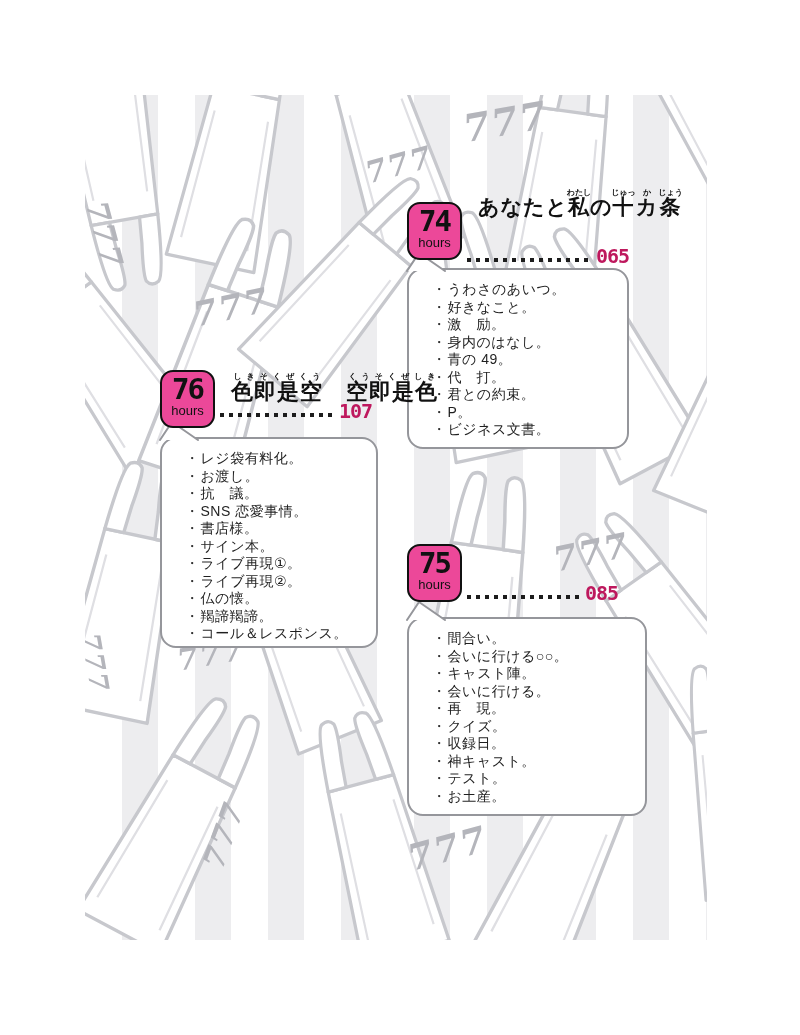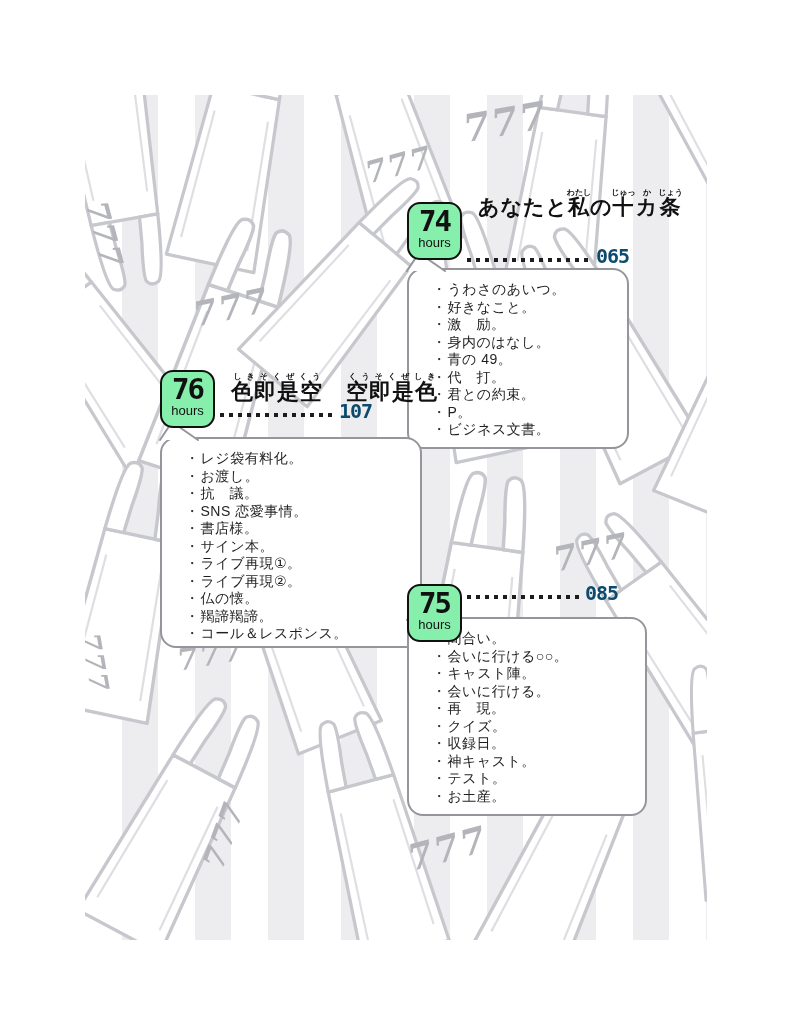--- a/index.html
+++ b/index.html
@@ -7,37 +7,37 @@
         font-family:"Liberation Sans","DejaVu Sans",sans-serif;color:#1b1b1b;}
 
   
   #pattern{position:absolute;left:85px;top:95px;width:622px;height:845px;overflow:hidden;
            background:repeating-linear-gradient(90deg,#ffffff 0 37px,#ededef 37px 73px);}
   .bag{position:absolute;}
   .brand{position:absolute;font-family:"DejaVu Serif",serif;font-style:italic;font-weight:bold;
          color:#b4b5bb;letter-spacing:2px;white-space:nowrap;line-height:1;}
 
   
-  .badge{position:absolute;width:55px;height:58px;background:#86efac;border:2.5px solid #111;
+  .badge{position:absolute;width:55px;height:58px;background:#ec4899;border:2.5px solid #111;
          border-radius:13px;text-align:center;z-index:12;box-sizing:border-box;}
   .badge-num{font-family:"DejaVu Sans Mono","Liberation Mono",monospace;font-weight:bold;
              font-size:29px;line-height:30px;margin-top:2px;letter-spacing:-2px;color:#111;}
   .badge-unit{font-size:13px;line-height:14px;margin-top:0;color:#111;}
 
   .sec-title{position:absolute;z-index:12;font-weight:bold;color:#111;white-space:nowrap;
              font-size:21px;letter-spacing:1px;}
   .sec-title ruby{ruby-position:over;}
   .sec-title rt{font-size:8px;font-weight:bold;letter-spacing:0;}
   .title-line{line-height:26px;}
 
   .leader{position:absolute;z-index:12;display:flex;align-items:flex-end;height:20px;}
   .dots{flex:1;height:4px;margin-bottom:4px;
         background:repeating-linear-gradient(90deg,#1c1c1c 0 4px,transparent 4px 9px);}
   .pagenum{font-family:"DejaVu Sans Mono","Liberation Mono",monospace;font-weight:bold;
-           font-size:20px;line-height:19px;letter-spacing:-1px;color:#0c4a6e;margin-left:3px;}
+           font-size:20px;line-height:19px;letter-spacing:-1px;color:#be185d;margin-left:3px;}
 
   .bubble{position:absolute;z-index:10;background:#fff;border:2px solid #95969b;
           border-radius:16px;box-sizing:border-box;padding:11px 8px 0 23px;}
   .bubble ul{margin:0;padding:0;list-style:none;}
   .bubble li{font-size:14px;line-height:17.5px;letter-spacing:0.5px;color:#1f1f1f;white-space:nowrap;}
   .bubble .bullet{margin-right:1px;}
 
   .tail{position:absolute;z-index:11;}
 </style>
 </head>
@@ -167,37 +167,37 @@
     <ruby><span>色即是空</span><rt>しきそくぜくう</rt></ruby><span>　</span><ruby><span>空即是色</span><rt>くうそくぜしき</rt></ruby>
   </div>
   <div class="leader" style="left:220px;top:401px;width:152px;">
     <div class="dots"></div>
     <div class="pagenum">107</div>
   </div>
   <svg class="tail" style="left:159px;top:421px;" width="40" height="20" viewBox="0 0 40 20">
     <polygon points="13,0 1,19 39,19" fill="#ffffff"></polygon>
     <path d="M13 1 L1 19 M13 1 L39 19" fill="none" stroke="#95969b" stroke-width="2" stroke-linecap="round"></path>
   </svg>
-  <div class="bubble" style="left:160px;top:437px;width:262px;height:211px;">
+  <div class="bubble" style="left:160px;top:437px;width:218px;height:211px;">
     <ul>
         <li><span class="bullet">・</span><span>レジ袋有料化。</span></li>
         <li><span class="bullet">・</span><span>お渡し。</span></li>
         <li><span class="bullet">・</span><span>抗　議。</span></li>
         <li><span class="bullet">・</span><span>SNS 恋愛事情。</span></li>
         <li><span class="bullet">・</span><span>書店様。</span></li>
         <li><span class="bullet">・</span><span>サイン本。</span></li>
         <li><span class="bullet">・</span><span>ライブ再現①。</span></li>
         <li><span class="bullet">・</span><span>ライブ再現②。</span></li>
         <li><span class="bullet">・</span><span>仏の懐。</span></li>
         <li><span class="bullet">・</span><span>羯諦羯諦。</span></li>
         <li><span class="bullet">・</span><span>コール＆レスポンス。</span></li>
       </ul>
   </div>
 
-  <div class="badge" style="left:407px;top:544px;margin-top:40px;">
+  <div class="badge" style="left:407px;top:544px;">
     <div class="badge-num">75</div>
     <div class="badge-unit">hours</div>
   </div>
   <div class="leader" style="left:467px;top:583px;width:151px;justify-content:center;">
     <div class="dots"></div>
     <div class="pagenum">085</div>
   </div>
   <svg class="tail" style="left:406px;top:601px;" width="40" height="20" viewBox="0 0 40 20">
     <polygon points="13,0 1,19 39,19" fill="#ffffff"></polygon>
     <path d="M13 1 L1 19 M13 1 L39 19" fill="none" stroke="#95969b" stroke-width="2" stroke-linecap="round"></path>

